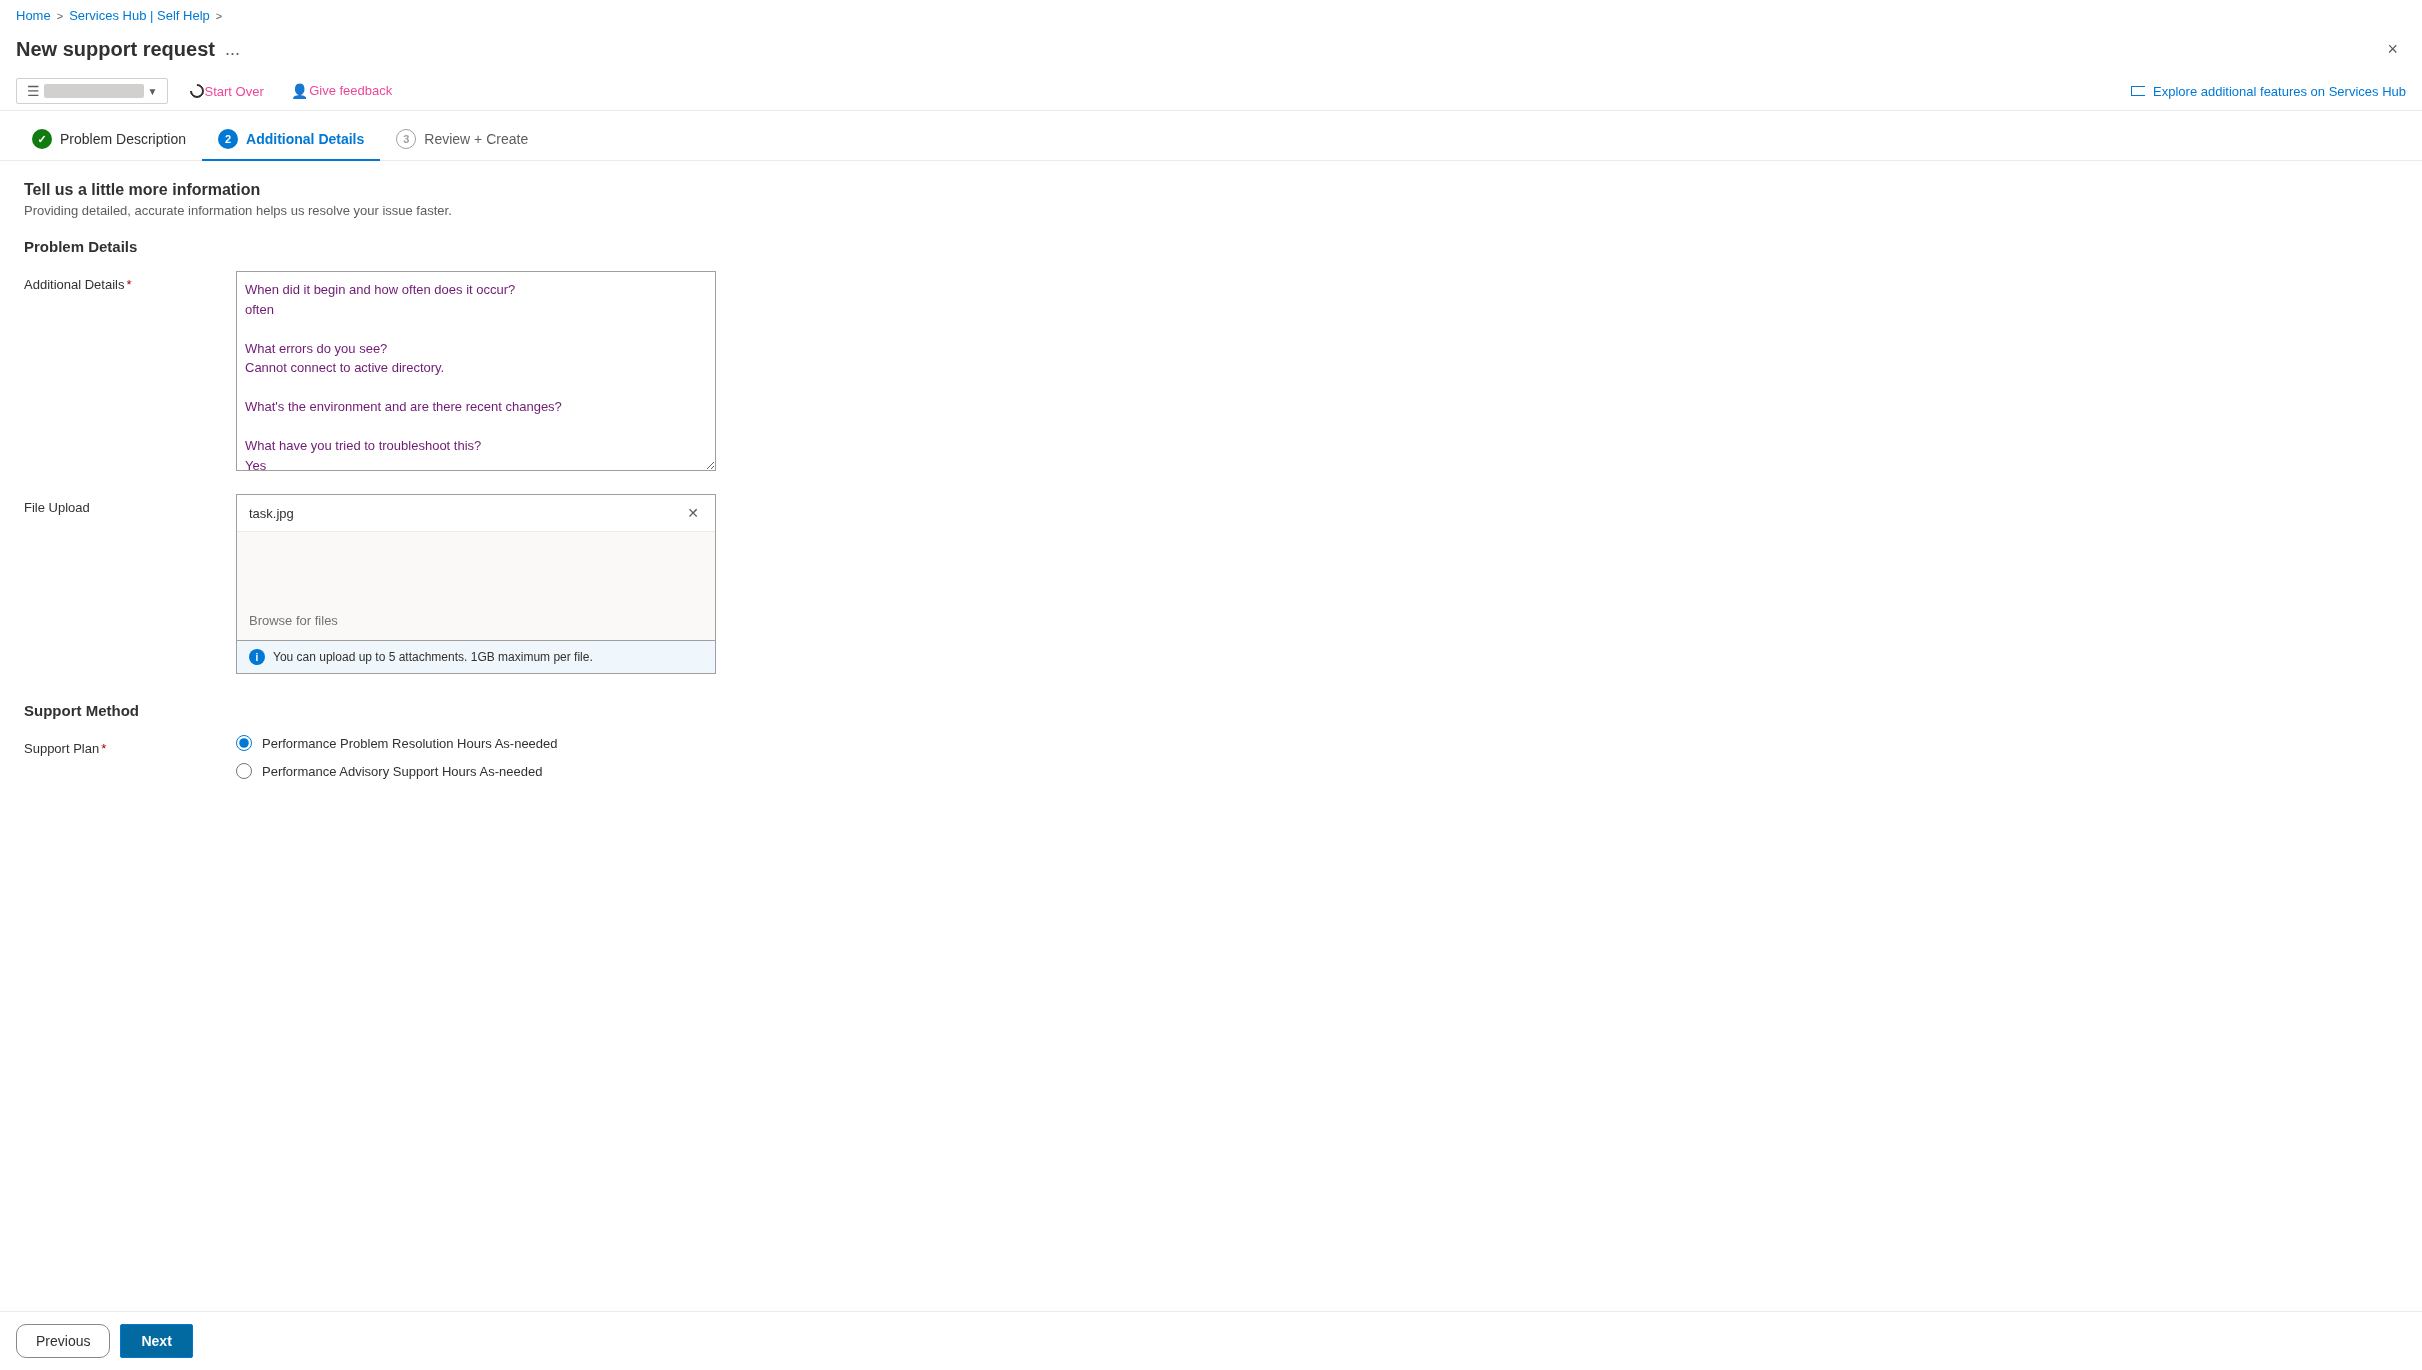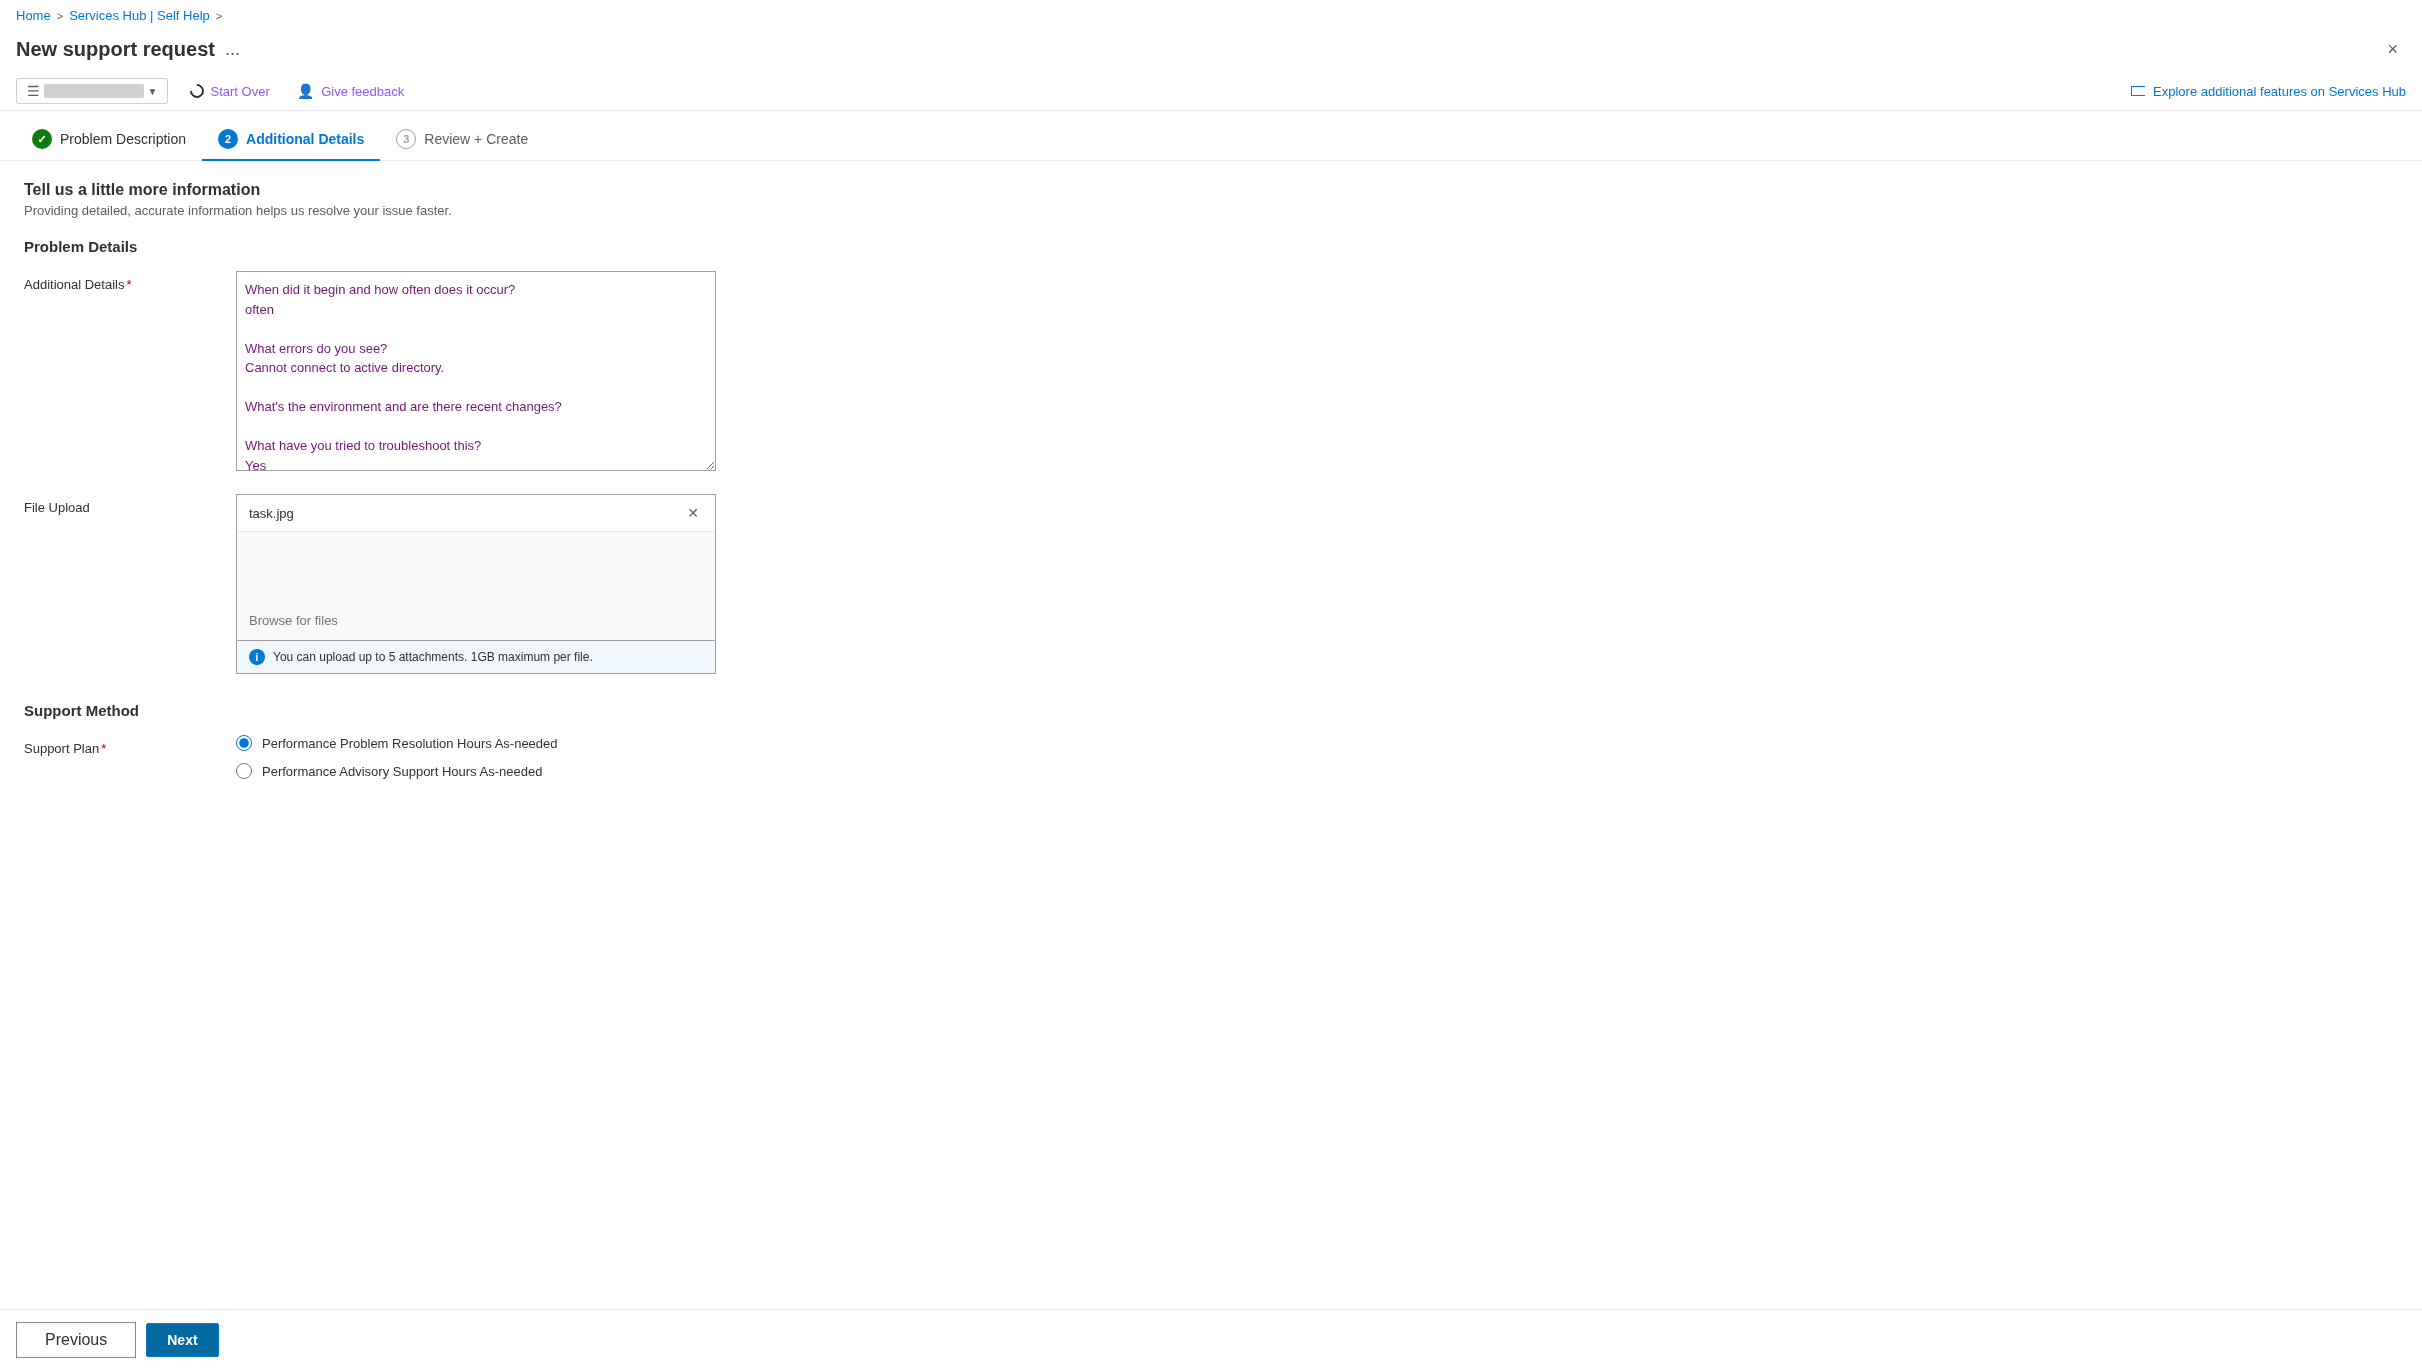--- a/index.html
+++ b/index.html
@@ -27,22 +27,22 @@
       font-size: 18px; color: #605e5c; padding: 4px 8px;
     }
 
     
     .toolbar {
       display: flex; align-items: center; justify-content: space-between;
       padding: 6px 16px; border-bottom: 1px solid #edebe9;
     }
     .toolbar-left { display: flex; align-items: center; gap: 16px; }
     .toolbar-item {
-      display: flex; align-items: center; gap: 6px;
-      cursor: pointer; color: #8b5cf6; font-size: 13px;
+      display: flex; align-items: flex-start; 
+      cursor: pointer; color: #ec4899; font-size: 13px;
       padding: 4px 6px; border-radius: 2px; background: none; border: none;
     }
     .toolbar-org {
       display: flex; align-items: center; gap: 4px;
       border: 1px solid #d2d0ce; border-radius: 2px;
       padding: 4px 10px; cursor: pointer; font-size: 13px;
       background: #fff;
     }
     .toolbar-org-text { color: #d2d0ce; background: #d2d0ce; width: 100px; height: 14px; border-radius: 2px; display: inline-block; }
     .toolbar-right { display: flex; align-items: center; gap: 6px; color: #0078d4; font-size: 13px; cursor: pointer; }
@@ -133,22 +133,22 @@
     .radio-option { display: flex; align-items: center; gap: 10px; margin-bottom: 12px; font-size: 13px; }
     .radio-option input[type="radio"] { accent-color: #0078d4; width: 16px; height: 16px; cursor: pointer; }
 
     
     .bottom-nav {
       position: fixed; bottom: 0; left: 0; right: 0;
       background: #fff; border-top: 1px solid #edebe9;
       padding: 12px 16px; display: flex; align-items: center; gap: 10px;
     }
     .btn-prev {
-      padding: 8px 28px; background: #fff; border: 1px solid #8a8886;
-      color: #323130; font-size: 16px; cursor: pointer; border-radius: 0;
+      padding: 8px 19px; background: #fff; border: 1px solid #8a8886;
+      color: #323130; font-size: 14px; cursor: pointer; border-radius: 10px;
       font-family: 'Segoe UI', sans-serif;
     }
     .btn-next {
       padding: 8px 20px; background: #0369a1; border: 1px solid #0078d4;
       color: #fff; font-size: 14px; cursor: pointer; border-radius: 2px;
       font-family: 'Segoe UI', sans-serif; font-weight: 600;
     }
 
     
     .page-scroll { height: calc(100vh - 60px); overflow-y: auto; padding-bottom: 80px; }

